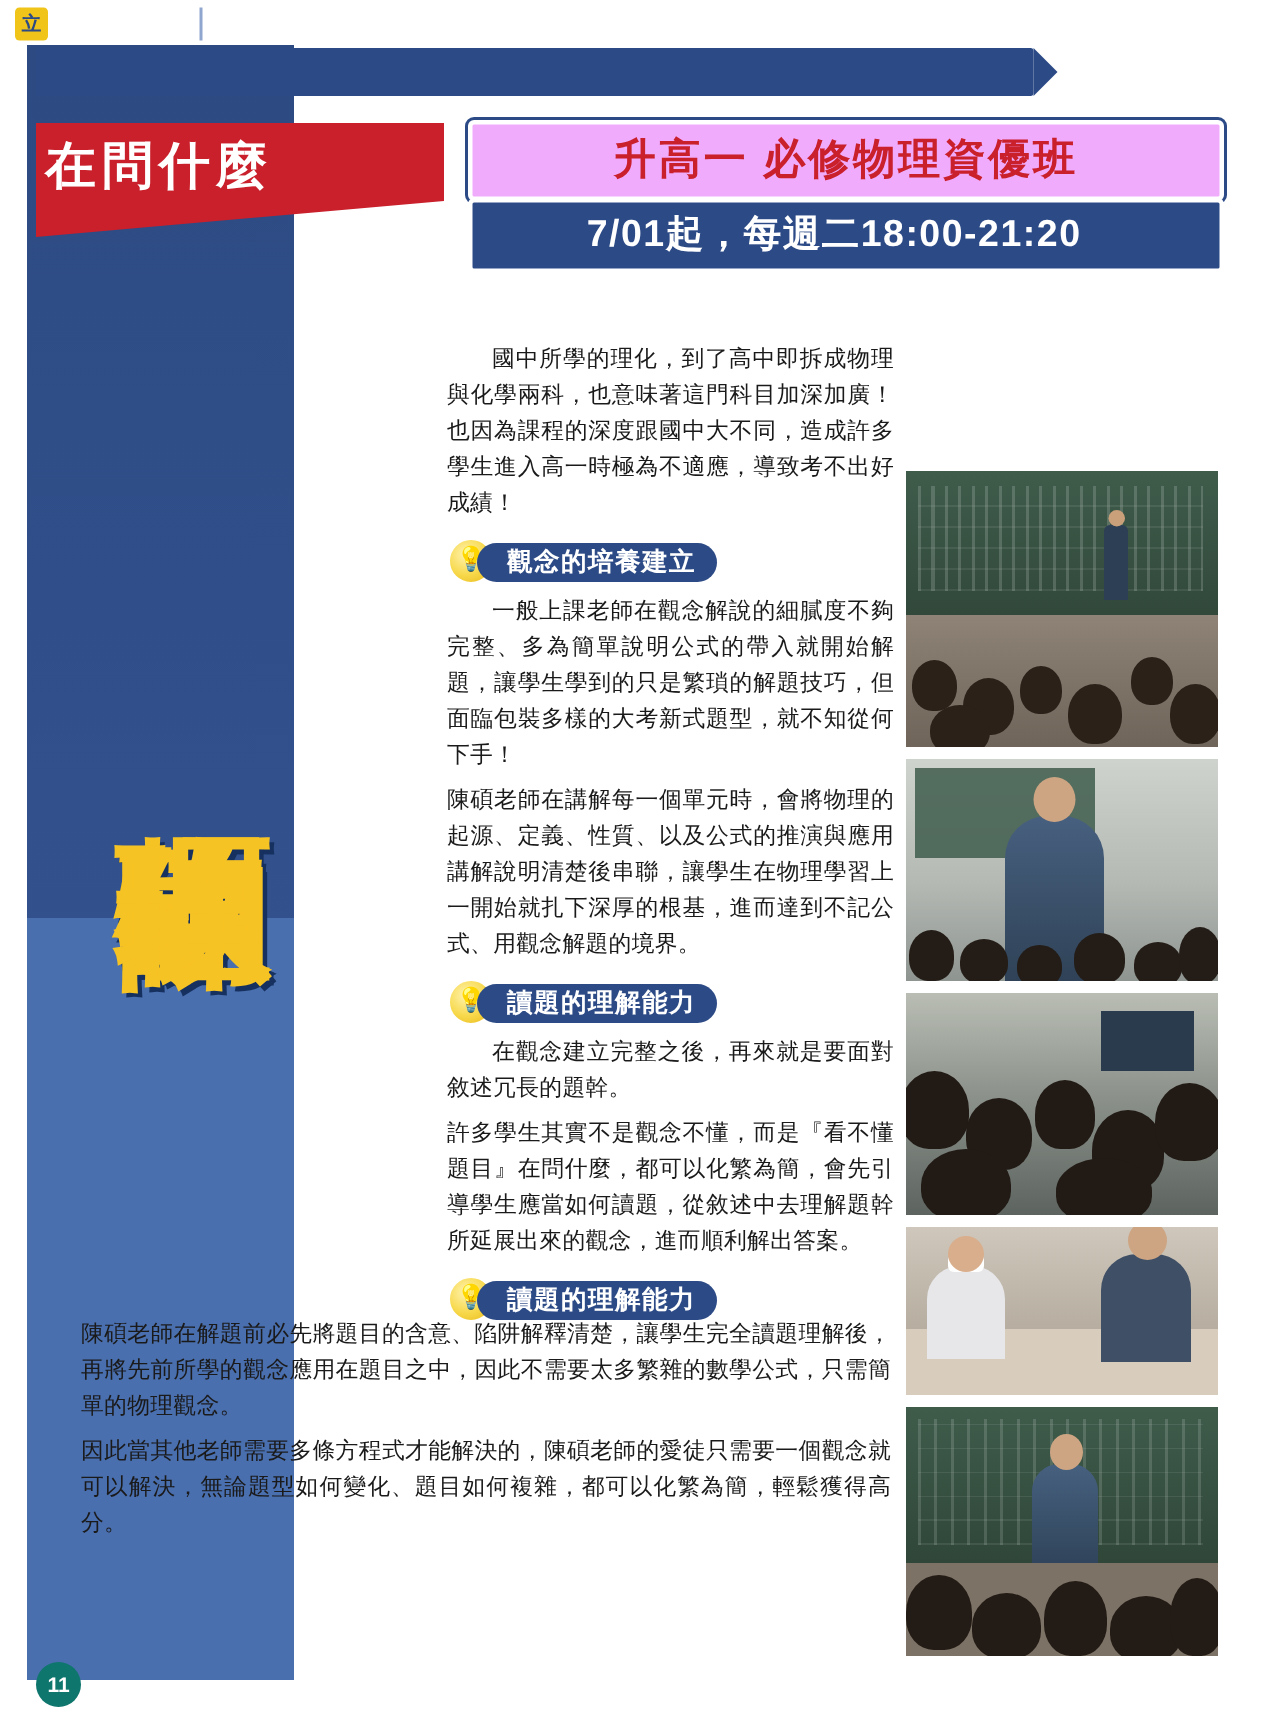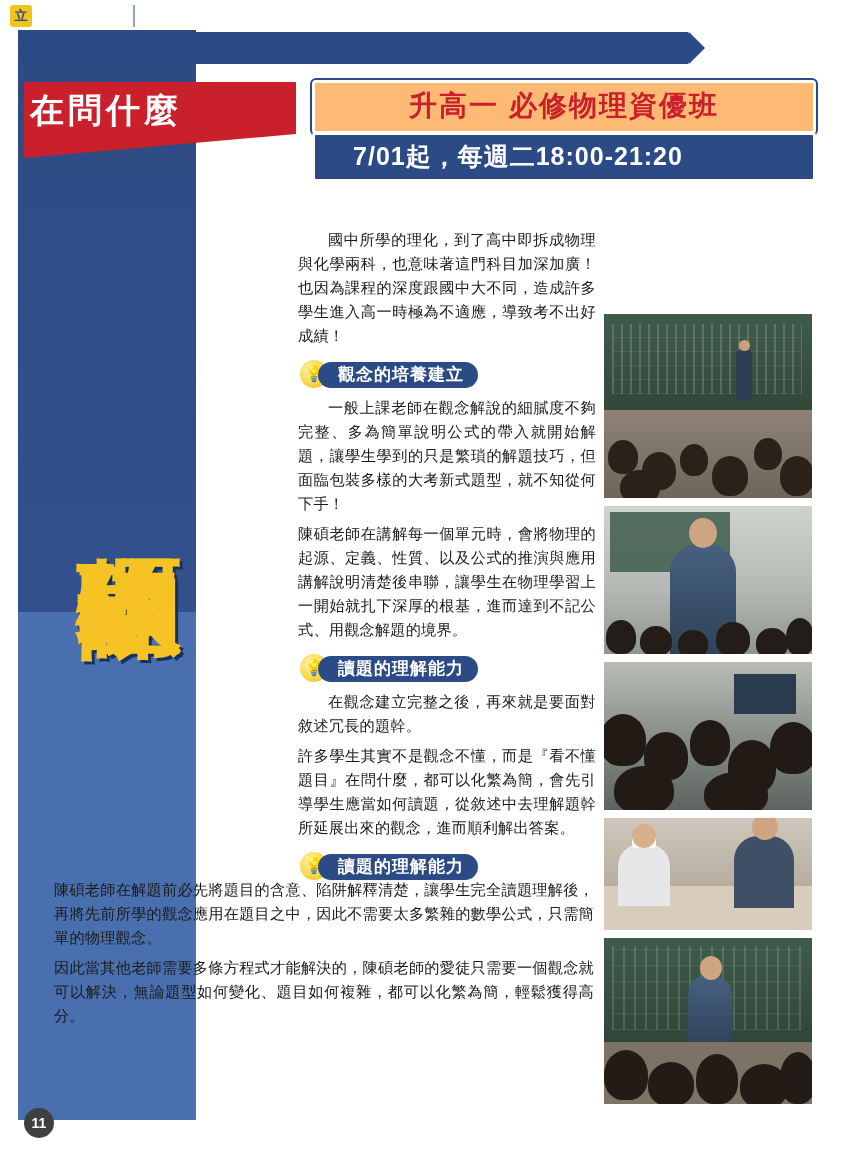--- a/index.html
+++ b/index.html
@@ -108,21 +108,21 @@
     font-size: 34px;
     font-weight: bold;
     letter-spacing: 4px;
   }
 
   
   .yellow-box {
     position: absolute;
     left: 312px; top: 80px;
     width: 498px; height: 48px;
-    background: #fdba74;
+    background: #f0abfc;
     border: 3px solid #ffffff;
     border-radius: 4px;
     box-shadow: 0 0 0 2px #2c4a86;
   }
   .yellow-text {
     position: absolute;
     left: 0; top: 0;
     width: 498px; height: 48px;
     line-height: 46px;
     text-align: center;
@@ -137,21 +137,21 @@
     width: 498px; height: 44px;
     background: #2c4a86;
     border: 3px solid #ffffff;
     border-radius: 4px;
   }
   .blue-subtext {
     position: absolute;
     left: 0; top: 0;
     width: 406px; height: 44px;
     line-height: 42px;
-    text-align: center;
+    text-align: right;
     color: #ffffff;
     font-size: 25px;
     font-weight: bold;
     letter-spacing: 1px;
   }
 
   
   .big-name {
     position: absolute;
     left: 40px; top: 180px;
@@ -336,21 +336,21 @@
   .p5 .teacher::after { content:""; position:absolute; left:12px; top:-20px; width:22px; height:24px; border-radius:50%; background:#cda583; }
   .p5 .floor { position:absolute; left:0; top:104px; width:100%; height:66px; background:#7c7266; }
   .p5 .heads i { position:absolute; display:block; background:#231b15; border-radius:50% 50% 42% 42%; }
 
   
   .pagenum {
     position: absolute;
     left: 24px; top: 1108px;
     width: 30px; height: 30px;
     border-radius: 50%;
-    background: #404040;
+    background: #0f766e;
     color: #ffffff;
     font-size: 14px;
     font-weight: bold;
     text-align: center;
     line-height: 30px;
   }
 </style>
 </head>
 <body>
 

